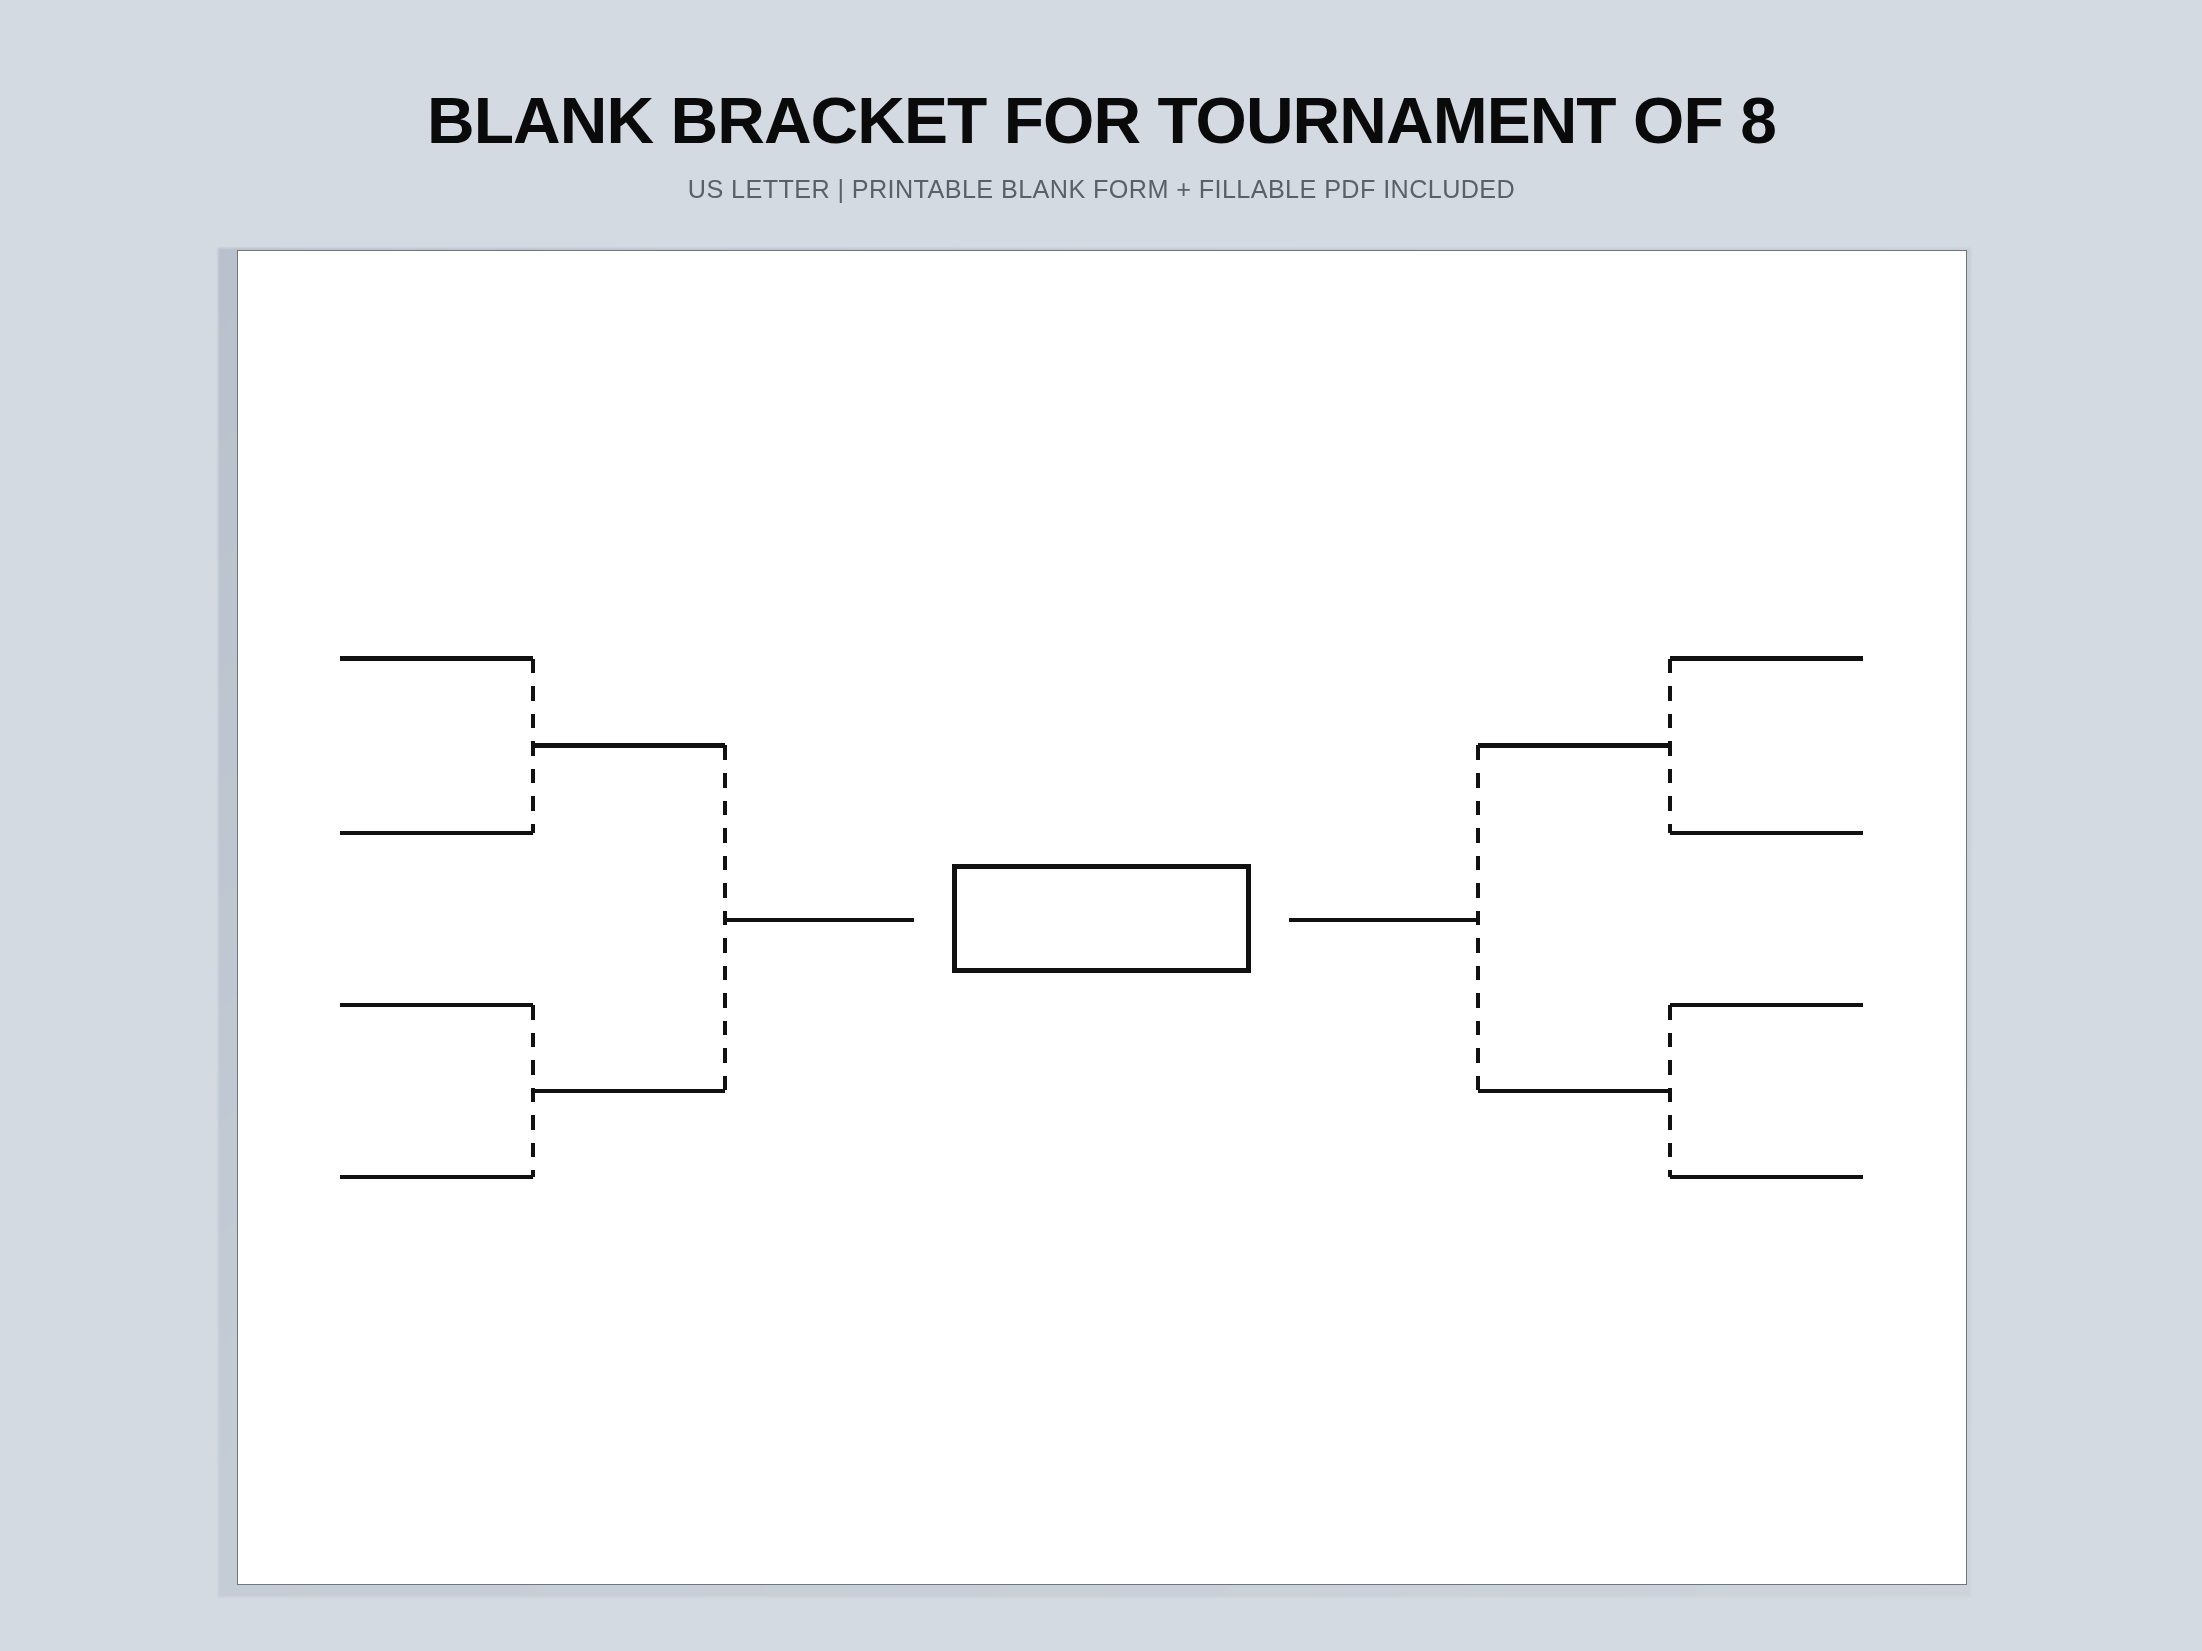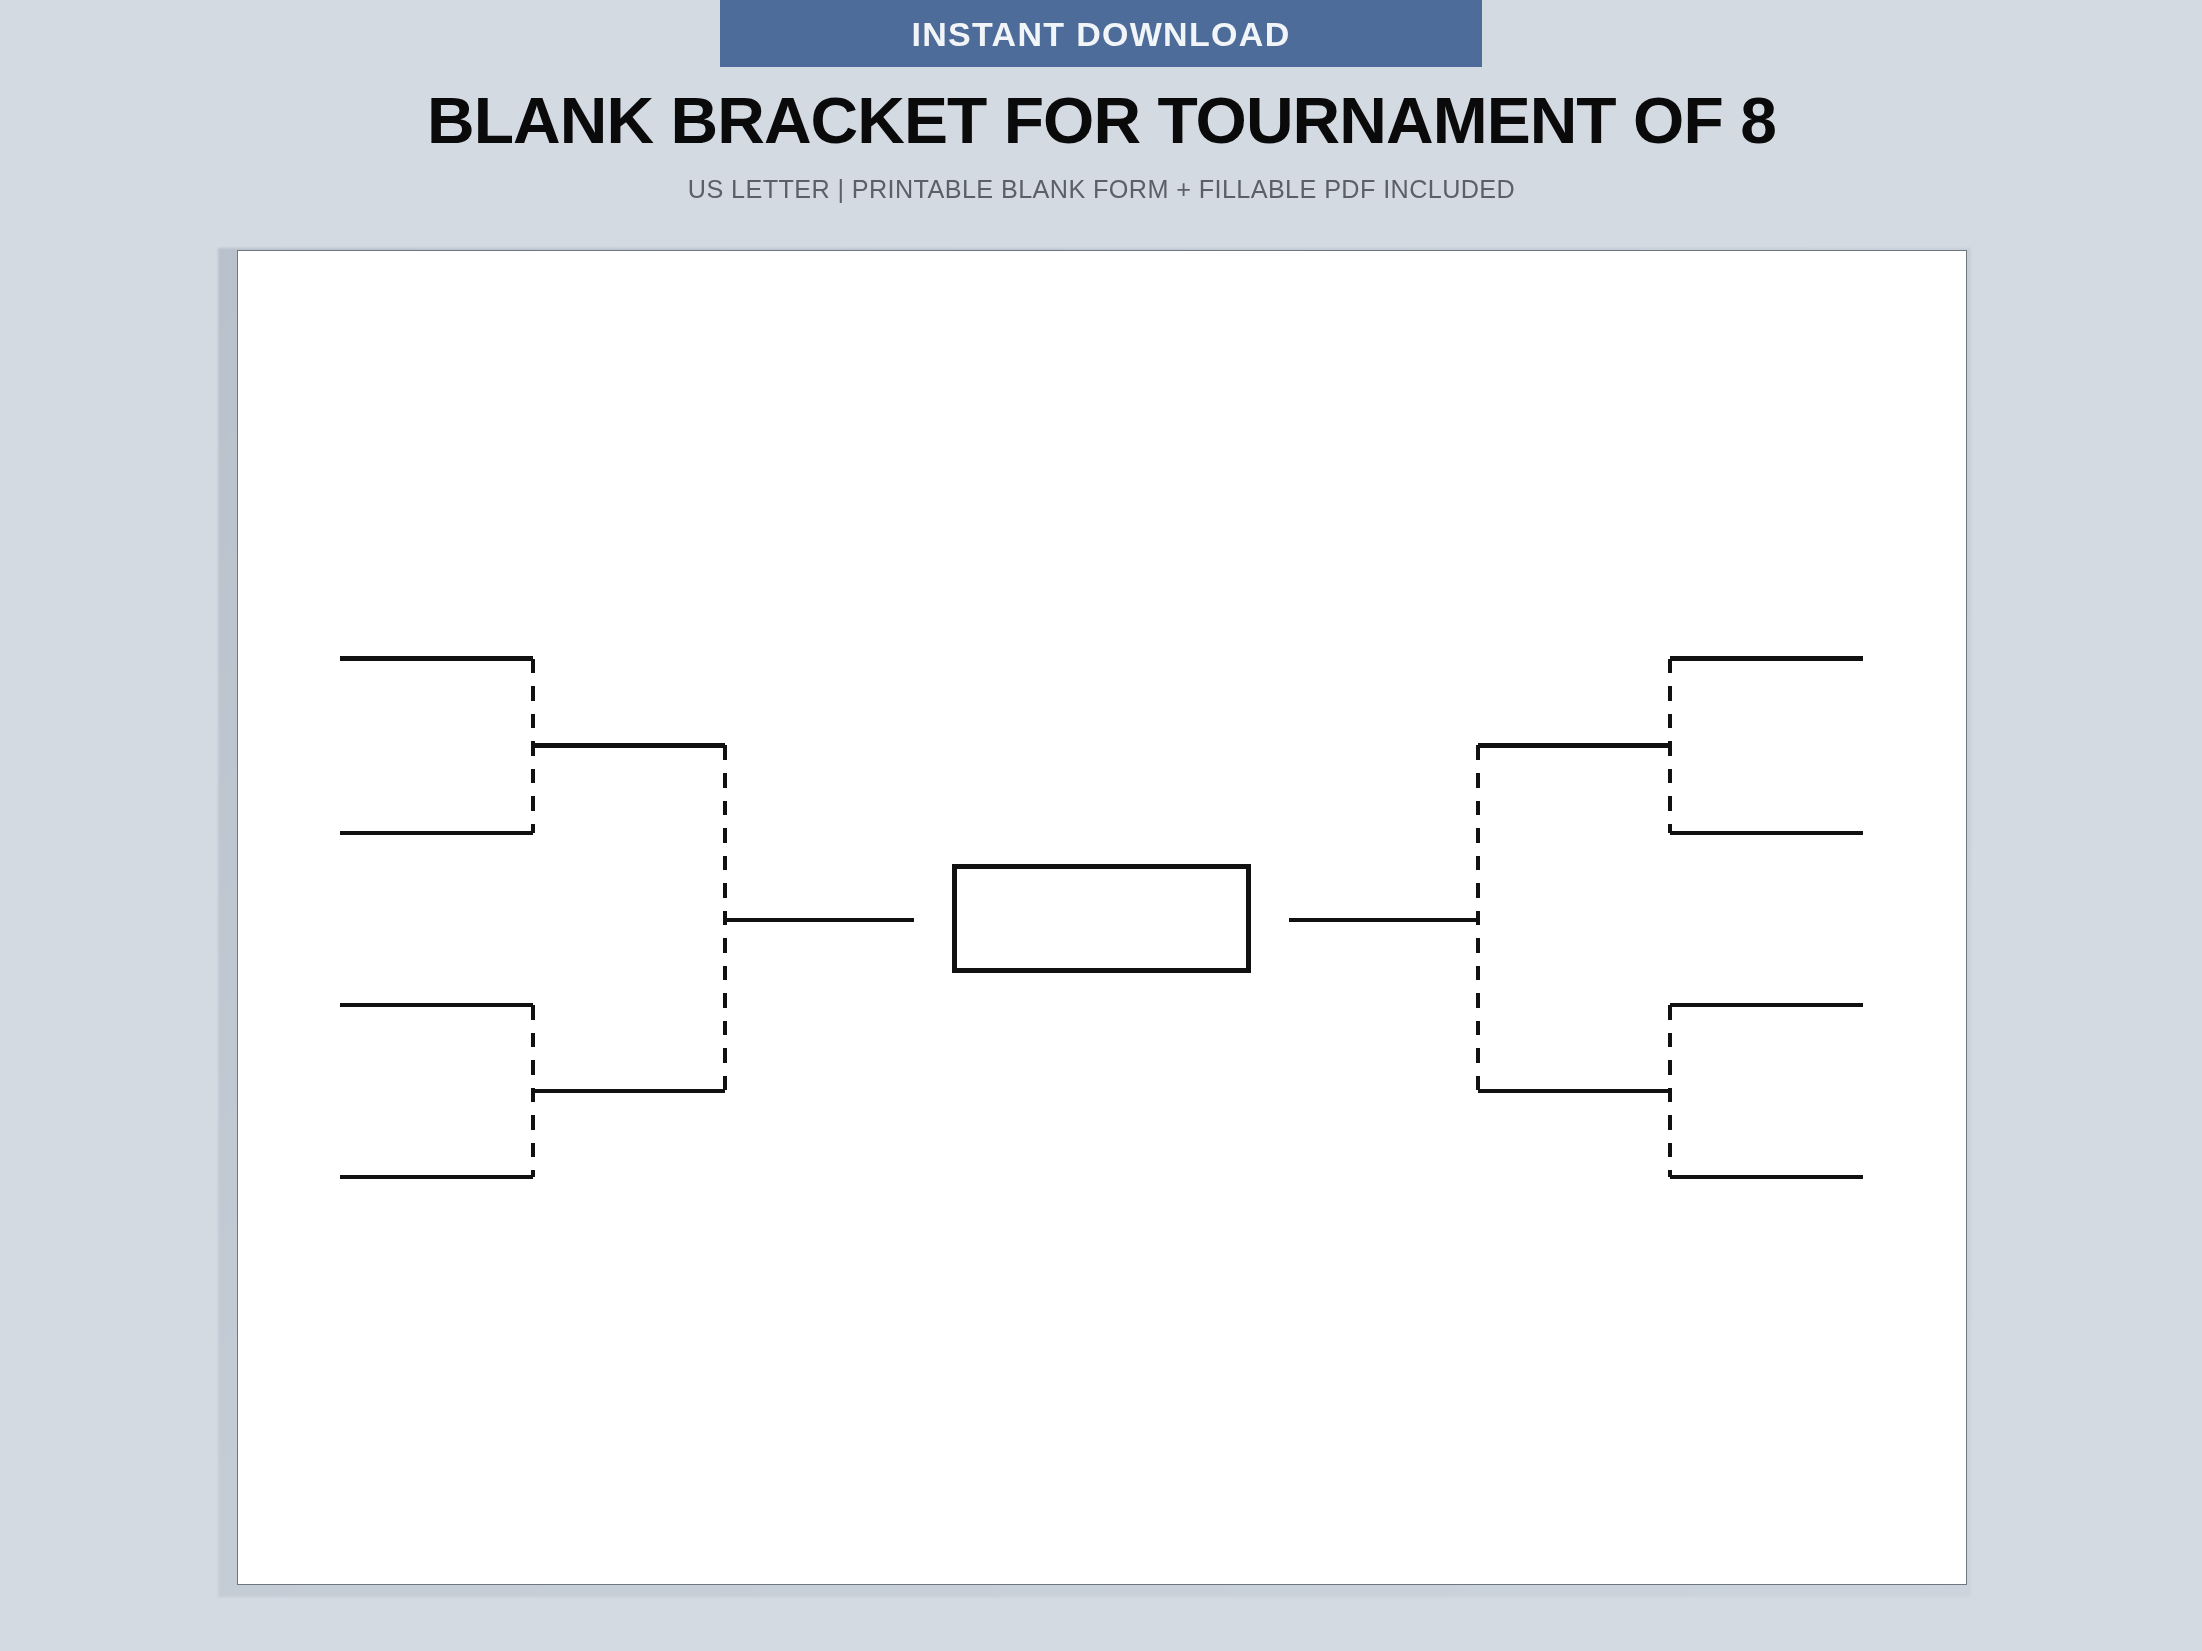--- a/index.html
+++ b/index.html
@@ -127,23 +127,20 @@
     fill: #ffffff;
     stroke: #111111;
     stroke-width: 6;
   }
 </style>
 </head>
 <body>
 
 <div id="header">
 
-  <div id="instant-download-banner">
-    <span class="banner-text">INSTANT DOWNLOAD</span>
-  </div>
 
   <div id="page-title">BLANK BRACKET FOR TOURNAMENT OF 8</div>
 
   <div id="page-subtitle">US LETTER  | PRINTABLE BLANK FORM + FILLABLE PDF INCLUDED</div>
 </div>
 
 <div id="paper-shadow"></div>
 <div id="paper-card"></div>
 
 <div id="bracket-canvas">

